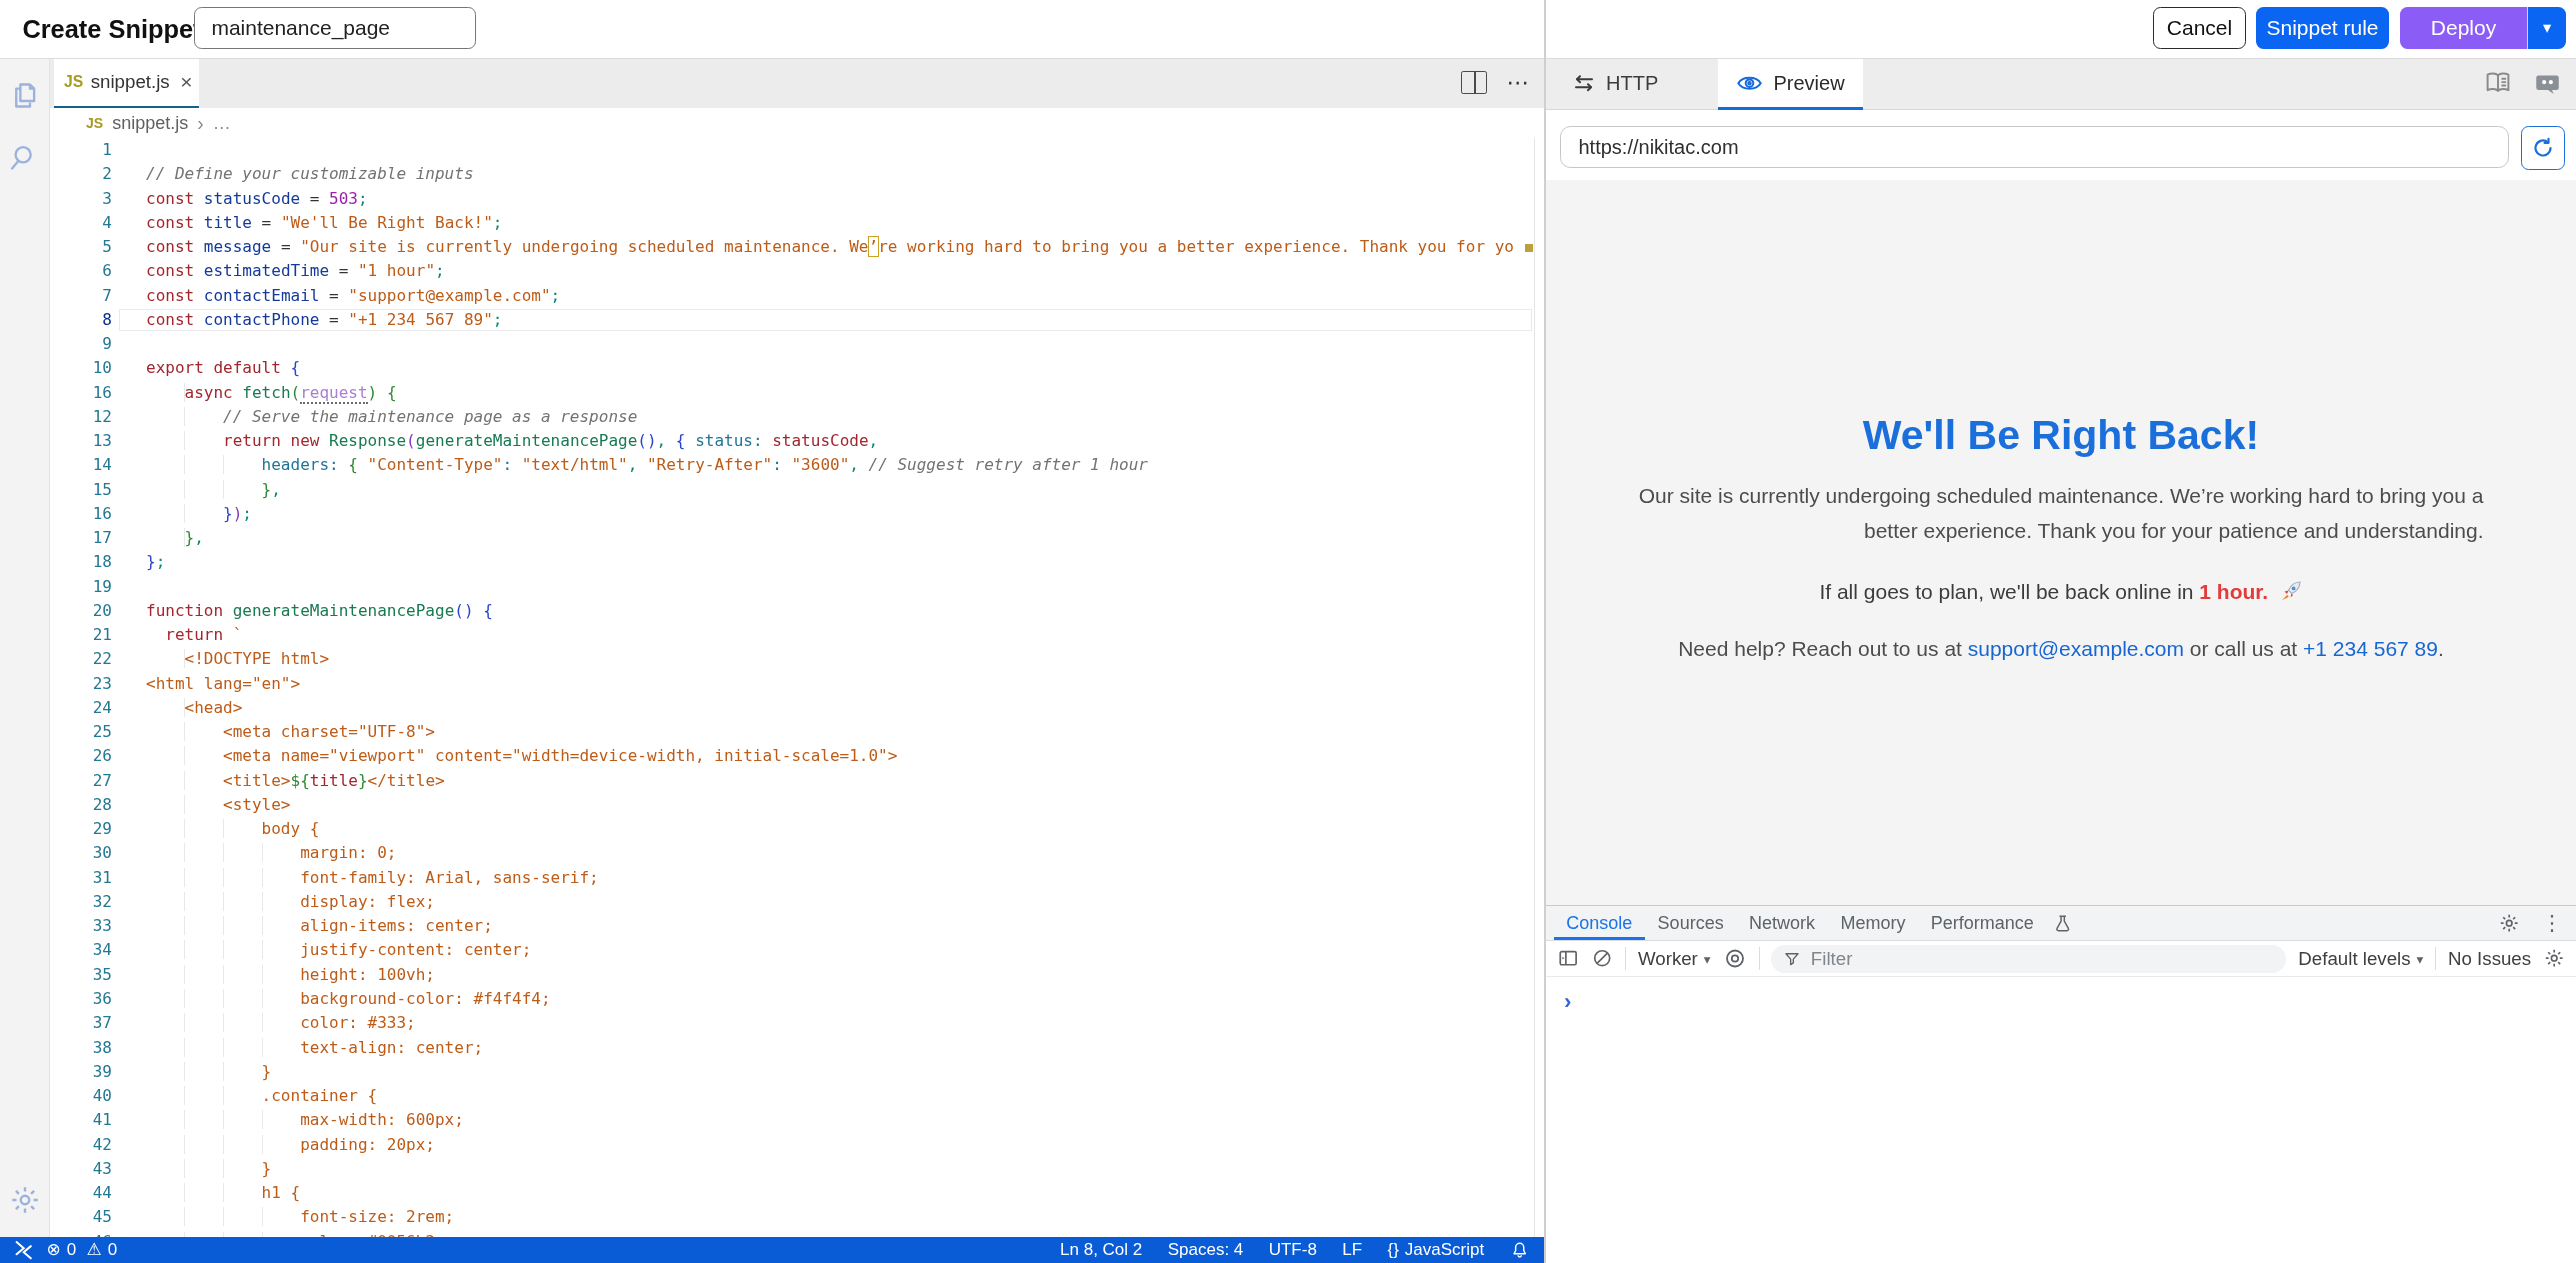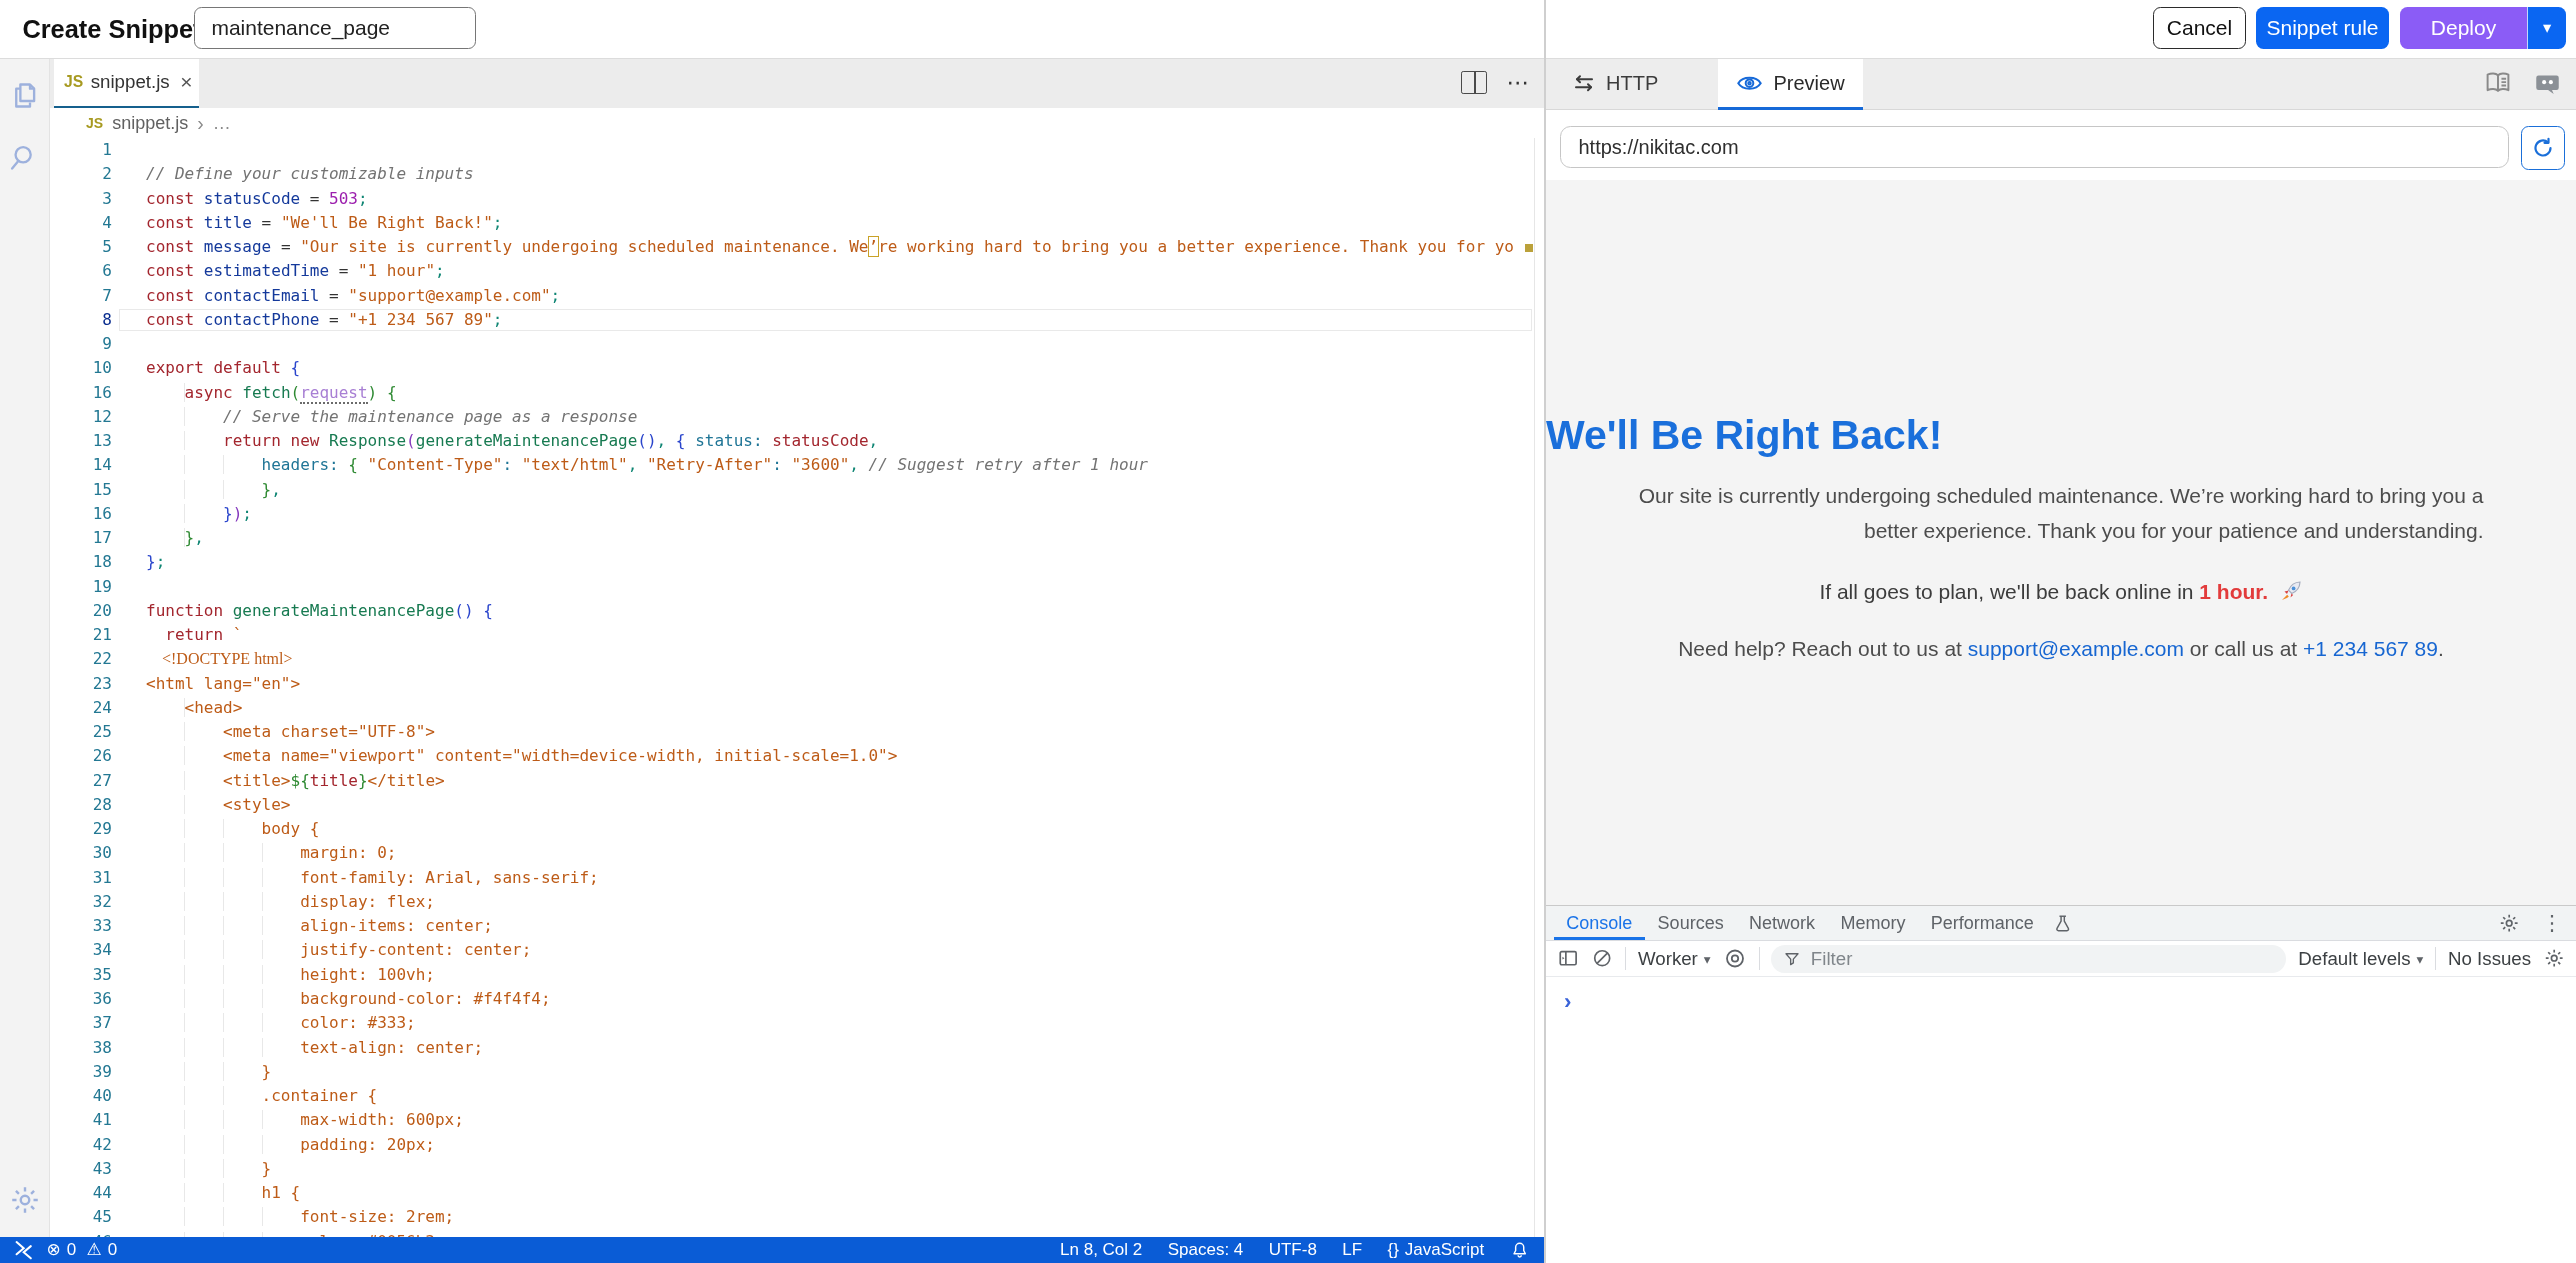--- a/index.html
+++ b/index.html
@@ -99,21 +99,21 @@
 
   .urlrow{position:absolute;left:1546px;top:111px;width:1030px;height:70px;background:#fff;
           border-bottom:0.7px solid #dcdcdc;box-sizing:border-box;}
   .url-input{position:absolute;left:13.5px;top:15px;width:949px;height:42px;border:1.5px solid #c6c6c6;
              border-radius:10.5px;font-size:20px;color:#2f2f2f;padding:0 18px;outline:none;box-sizing:border-box;
              font-family:"Liberation Sans",sans-serif;}
   .refresh-btn{position:absolute;left:975px;top:15px;width:42px;height:42px;border:1.9px solid #1a6fd9;
                border-radius:7.5px;display:flex;align-items:center;justify-content:center;background:#fff;cursor:pointer;}
 
   .viewport{position:absolute;left:1546px;top:180px;width:1030px;height:725px;background:#f4f4f4;overflow:hidden;}
-  .pv-title{position:absolute;left:0;top:232px;width:100%;font-size:41px;font-weight:bold;
+  .pv-title{position:absolute;left:0;top:232px;width:100%;text-align:center;font-size:41px;font-weight:bold;
             color:#1a6fdb;}
   .pv-msg{position:absolute;left:50%;top:298px;transform:translateX(-50%);width:845px;text-align:right;
           font-size:21px;line-height:35px;color:#4c4c4c;}
   .pv-eta{position:absolute;left:0;top:399px;width:100%;text-align:center;font-size:21px;color:#3c3c3c;}
   .pv-eta b{color:#e23b3b;}
   .pv-help{position:absolute;left:0;top:457px;width:100%;text-align:center;font-size:21px;color:#4c4c4c;}
   .pv-link{color:#1766d1;cursor:pointer;}
   .rocket{vertical-align:-4.5px;margin-left:4.5px;}
 
   
@@ -268,21 +268,21 @@
         <div class="cl" style="top: 267px;"><span class="tk ig">        </span><span class="tk cm">// Serve the maintenance page as a response</span></div>
         <div class="cl" style="top: 291px;"><span class="tk ig">        </span><span class="tk kw">return</span><span class="tk tx"> </span><span class="tk kw">new</span><span class="tk tx"> </span><span class="tk fn">Response</span><span class="tk p3">(</span><span class="tk fn">generateMaintenancePage</span><span class="tk p1">()</span><span class="tk sc">,</span><span class="tk tx"> </span><span class="tk p1">{</span><span class="tk tx"> </span><span class="tk pp">status:</span><span class="tk tx"> </span><span class="tk rf">statusCode</span><span class="tk sc">,</span></div>
         <div class="cl" style="top: 315px;"><span class="tk ig">            </span><span class="tk pp">headers:</span><span class="tk tx"> </span><span class="tk p2">{</span><span class="tk tx"> </span><span class="tk st">"Content-Type"</span><span class="tk pp">:</span><span class="tk tx"> </span><span class="tk st">"text/html"</span><span class="tk sc">,</span><span class="tk tx"> </span><span class="tk st">"Retry-After"</span><span class="tk pp">:</span><span class="tk tx"> </span><span class="tk st">"3600"</span><span class="tk sc">,</span><span class="tk tx"> </span><span class="tk cm">// Suggest retry after 1 hour</span></div>
         <div class="cl" style="top: 340px;"><span class="tk ig">            </span><span class="tk p2">}</span><span class="tk sc">,</span></div>
         <div class="cl" style="top: 364px;"><span class="tk ig">        </span><span class="tk p1">}</span><span class="tk p3">)</span><span class="tk sc">;</span></div>
         <div class="cl" style="top: 388px;"><span class="tk ig">    </span><span class="tk p2">}</span><span class="tk sc">,</span></div>
         <div class="cl" style="top: 412px;"><span class="tk p1">}</span><span class="tk sc">;</span></div>
         <div class="cl" style="top: 437px;"></div>
         <div class="cl" style="top: 461px;"><span class="tk kw">function</span><span class="tk tx"> </span><span class="tk fn">generateMaintenancePage</span><span class="tk p1">()</span><span class="tk tx"> </span><span class="tk p1">{</span></div>
         <div class="cl" style="top: 485px;"><span class="tk ig">  </span><span class="tk kw">return</span><span class="tk tx"> </span><span class="tk st">`</span></div>
-        <div class="cl" style="top: 509px; font-family: Liberation Serif, serif;"><span class="tk ig">    </span><span class="tk st">&lt;!DOCTYPE html&gt;</span></div>
+        <div class="cl" style="top: 509px;"><span class="tk ig">    </span><span class="tk st">&lt;!DOCTYPE html&gt;</span></div>
         <div class="cl" style="top: 534px;"><span class="tk st">&lt;html lang="en"&gt;</span></div>
         <div class="cl" style="top: 558px;"><span class="tk ig">    </span><span class="tk st">&lt;head&gt;</span></div>
         <div class="cl" style="top: 582px;"><span class="tk ig">        </span><span class="tk st">&lt;meta charset="UTF-8"&gt;</span></div>
         <div class="cl" style="top: 606px;"><span class="tk ig">        </span><span class="tk st">&lt;meta name="viewport" content="width=device-width, initial-scale=1.0"&gt;</span></div>
         <div class="cl" style="top: 631px;"><span class="tk ig">        </span><span class="tk st">&lt;title&gt;</span><span class="tk p2">${</span><span class="tk rf">title</span><span class="tk p2">}</span><span class="tk st">&lt;/title&gt;</span></div>
         <div class="cl" style="top: 655px;"><span class="tk ig">        </span><span class="tk st">&lt;style&gt;</span></div>
         <div class="cl" style="top: 679px;"><span class="tk ig">            </span><span class="tk st">body {</span></div>
         <div class="cl" style="top: 703px;"><span class="tk ig">                </span><span class="tk st">margin: 0;</span></div>
         <div class="cl" style="top: 728px;"><span class="tk ig">                </span><span class="tk st">font-family: Arial, sans-serif;</span></div>
         <div class="cl" style="top: 752px;"><span class="tk ig">                </span><span class="tk st">display: flex;</span></div>

